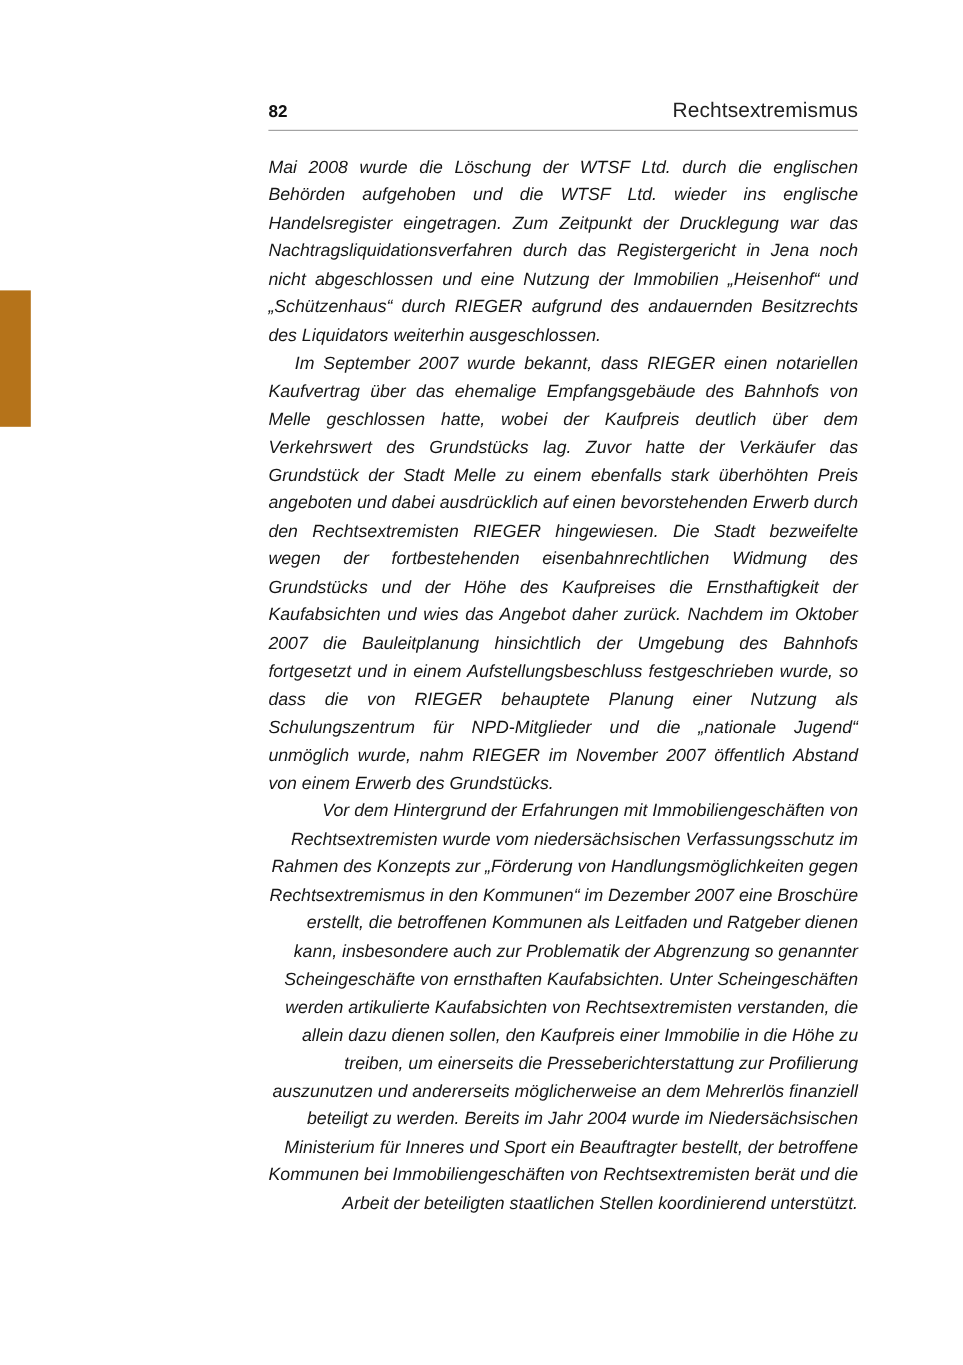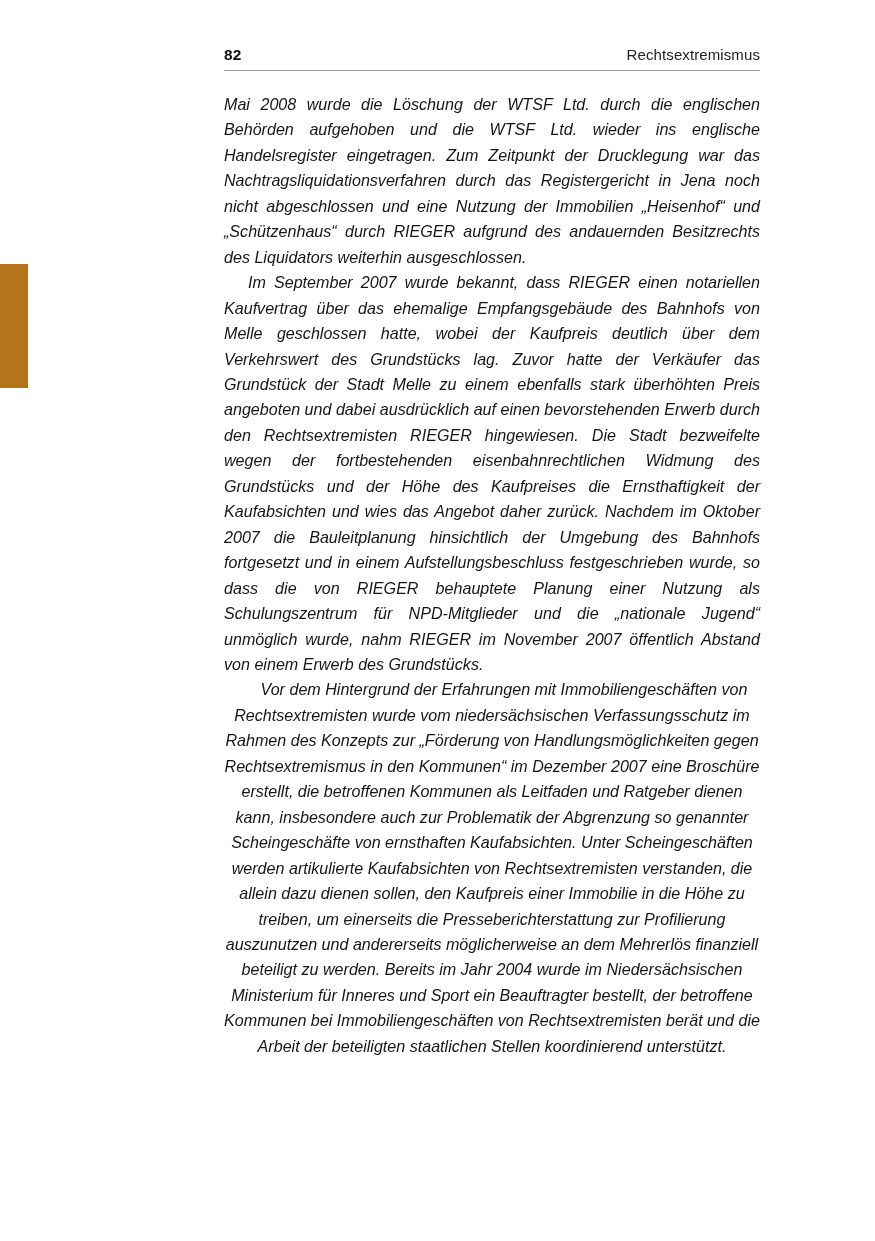--- a/index.html
+++ b/index.html
@@ -26,60 +26,61 @@
   .edge-tab {
     position: absolute;
     left: 0;
     top: 264px;
     width: 28px;
     height: 124px;
     background: #b5731a;
   }
   .content {
     position: absolute;
-    left: 224px;
+    left: 244px;
     top: 46px;
     width: 536px;
   }
   .header {
     display: flex;
     justify-content: space-between;
     align-items: baseline;
     border-bottom: 1px solid #9a9a9a;
     padding-bottom: 6px;
   }
   .folio {
     font-size: 15.5px;
     font-weight: bold;
     color: #111111;
     letter-spacing: 0.2px;
   }
   .running-head {
-    font-size: 15px;
+    font-size: 19px;
     color: #222222;
     letter-spacing: 0.1px;
+    margin-top: 44px;
   }
   .body-text {
     margin-top: 21px;
     font-style: italic;
   }
   .body-text p {
     margin: 0;
     font-size: 16.1px;
     line-height: 25.45px;
     text-align: justify;
     text-justify: inter-word;
     color: #161616;
     hyphens: manual;
   }
   .body-text p + p {
     text-indent: 24px;
   }
   .body-text p:last-child {
-    text-align: center;
+    text-align: right;
   }
 </style>
 </head>
 <body>
 
 <div class="page">
 
   <div class="edge-tab"></div>
 
   <div class="content">

